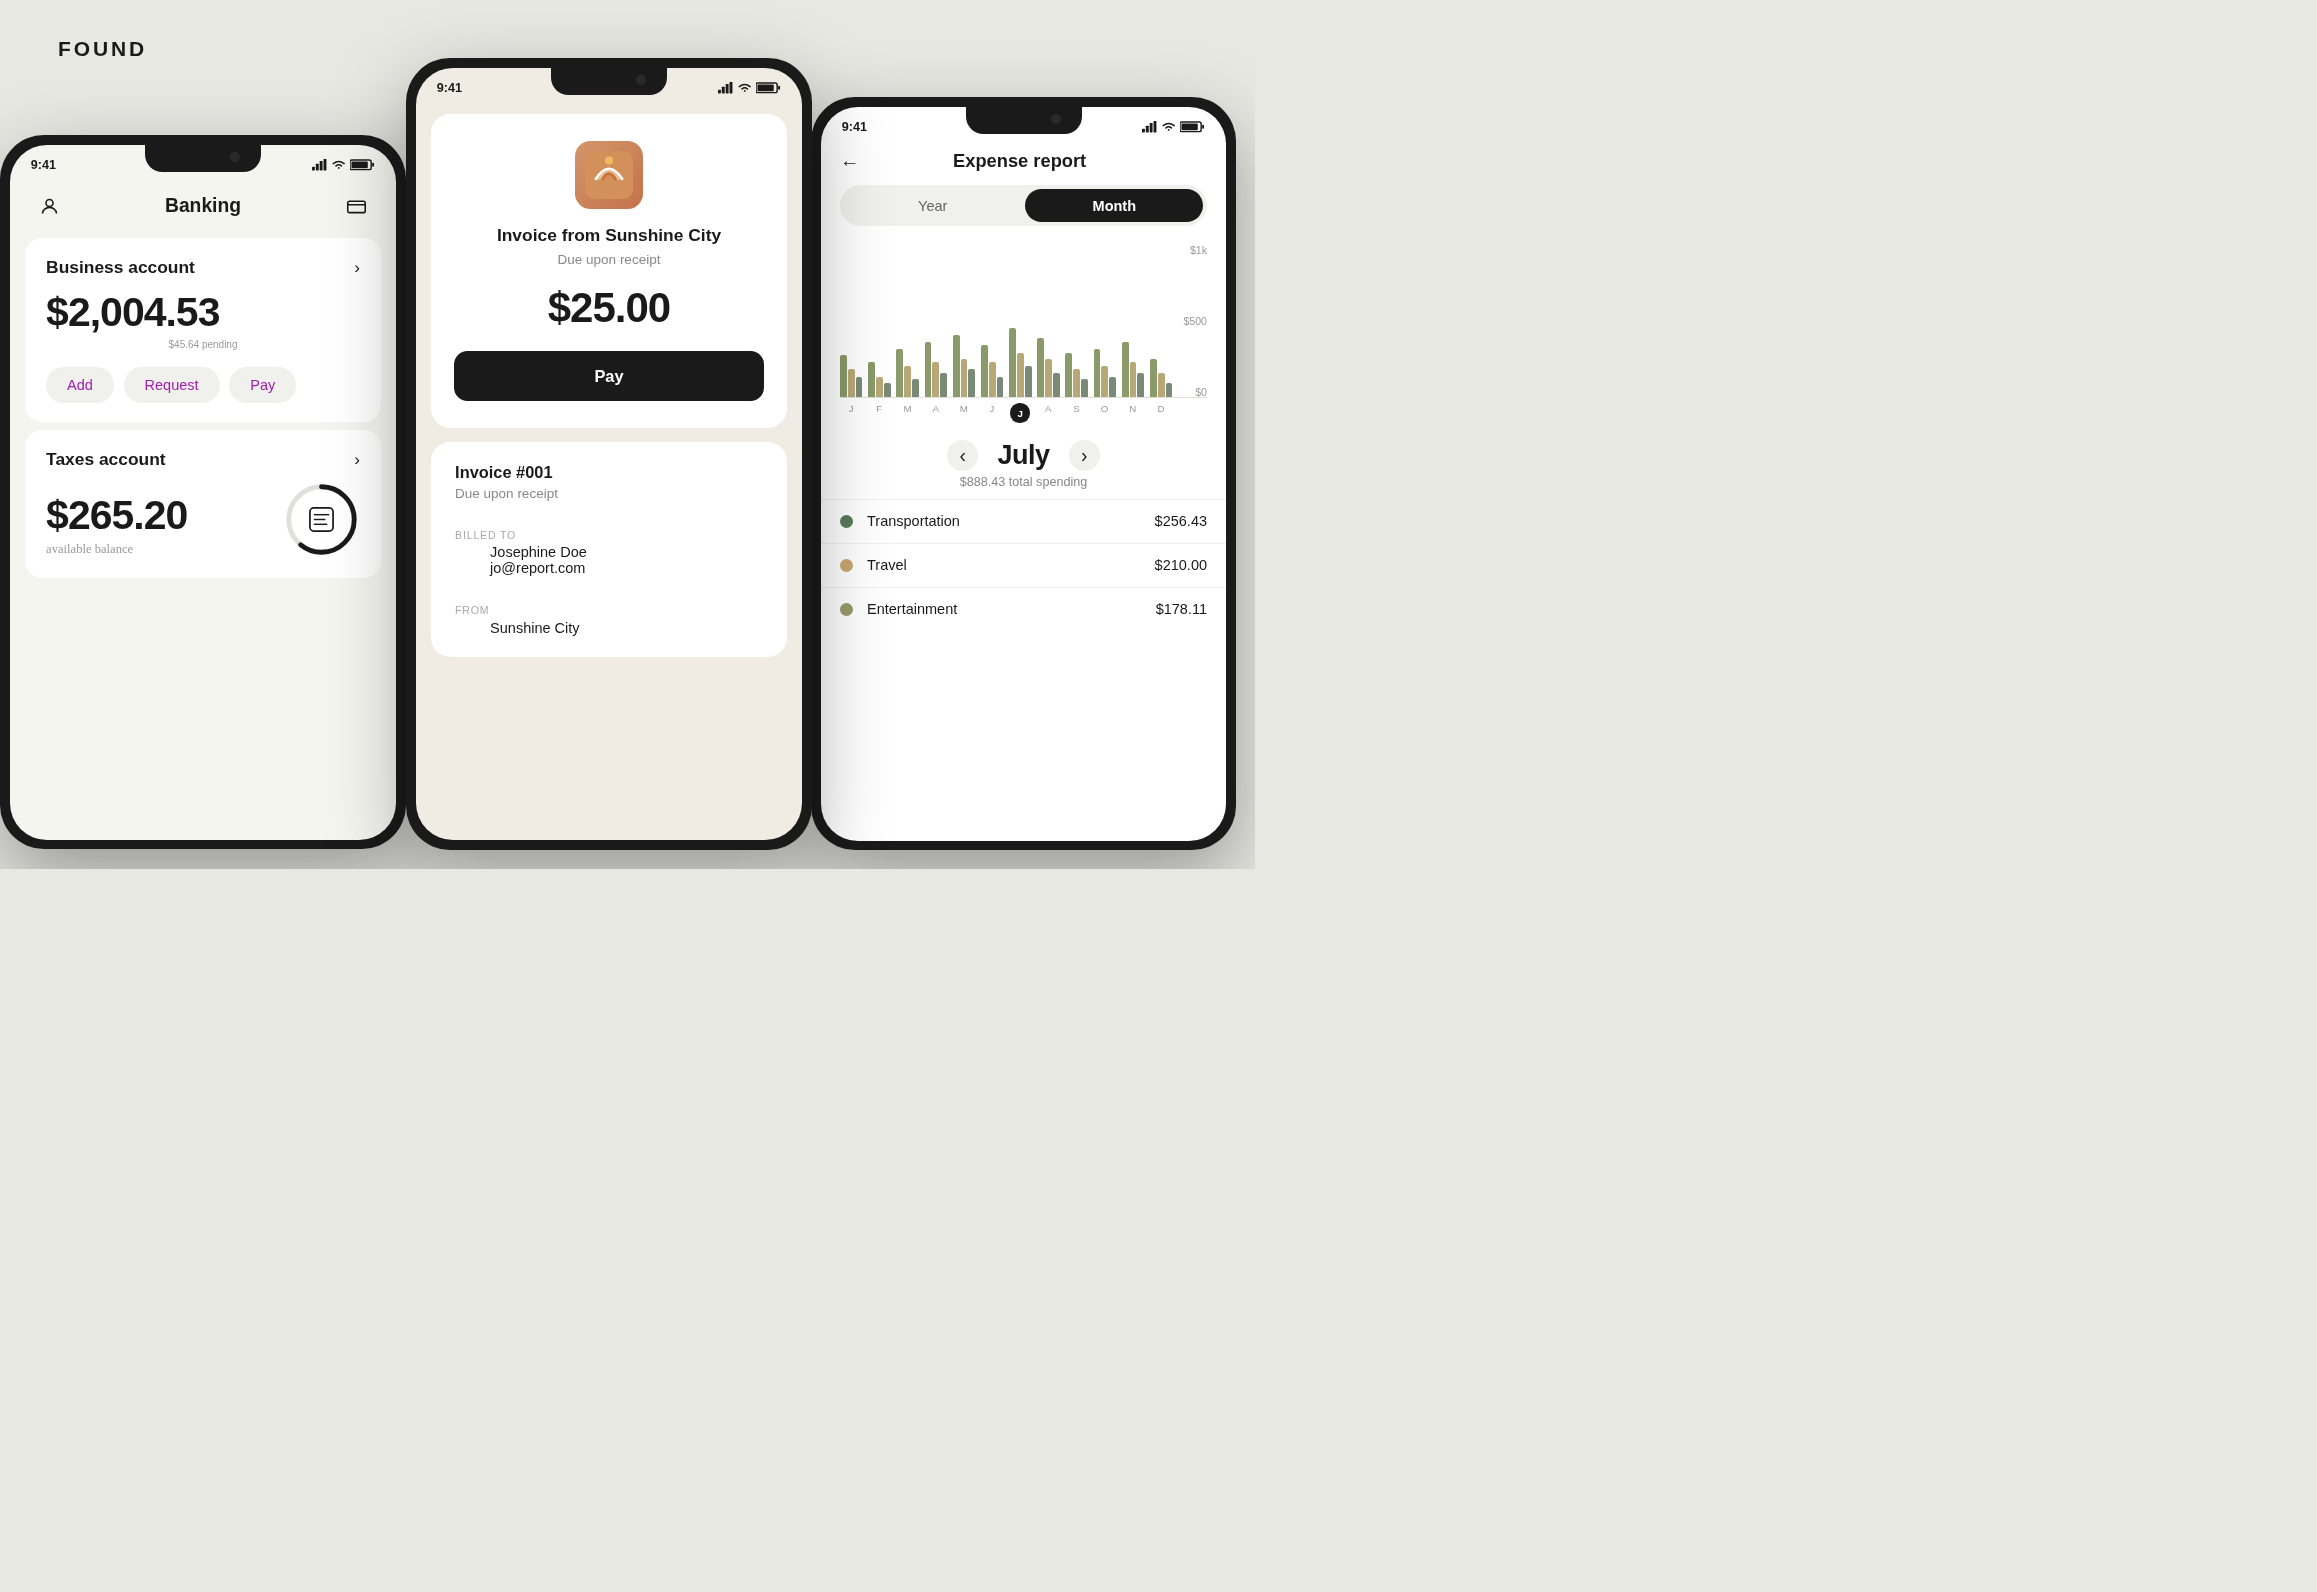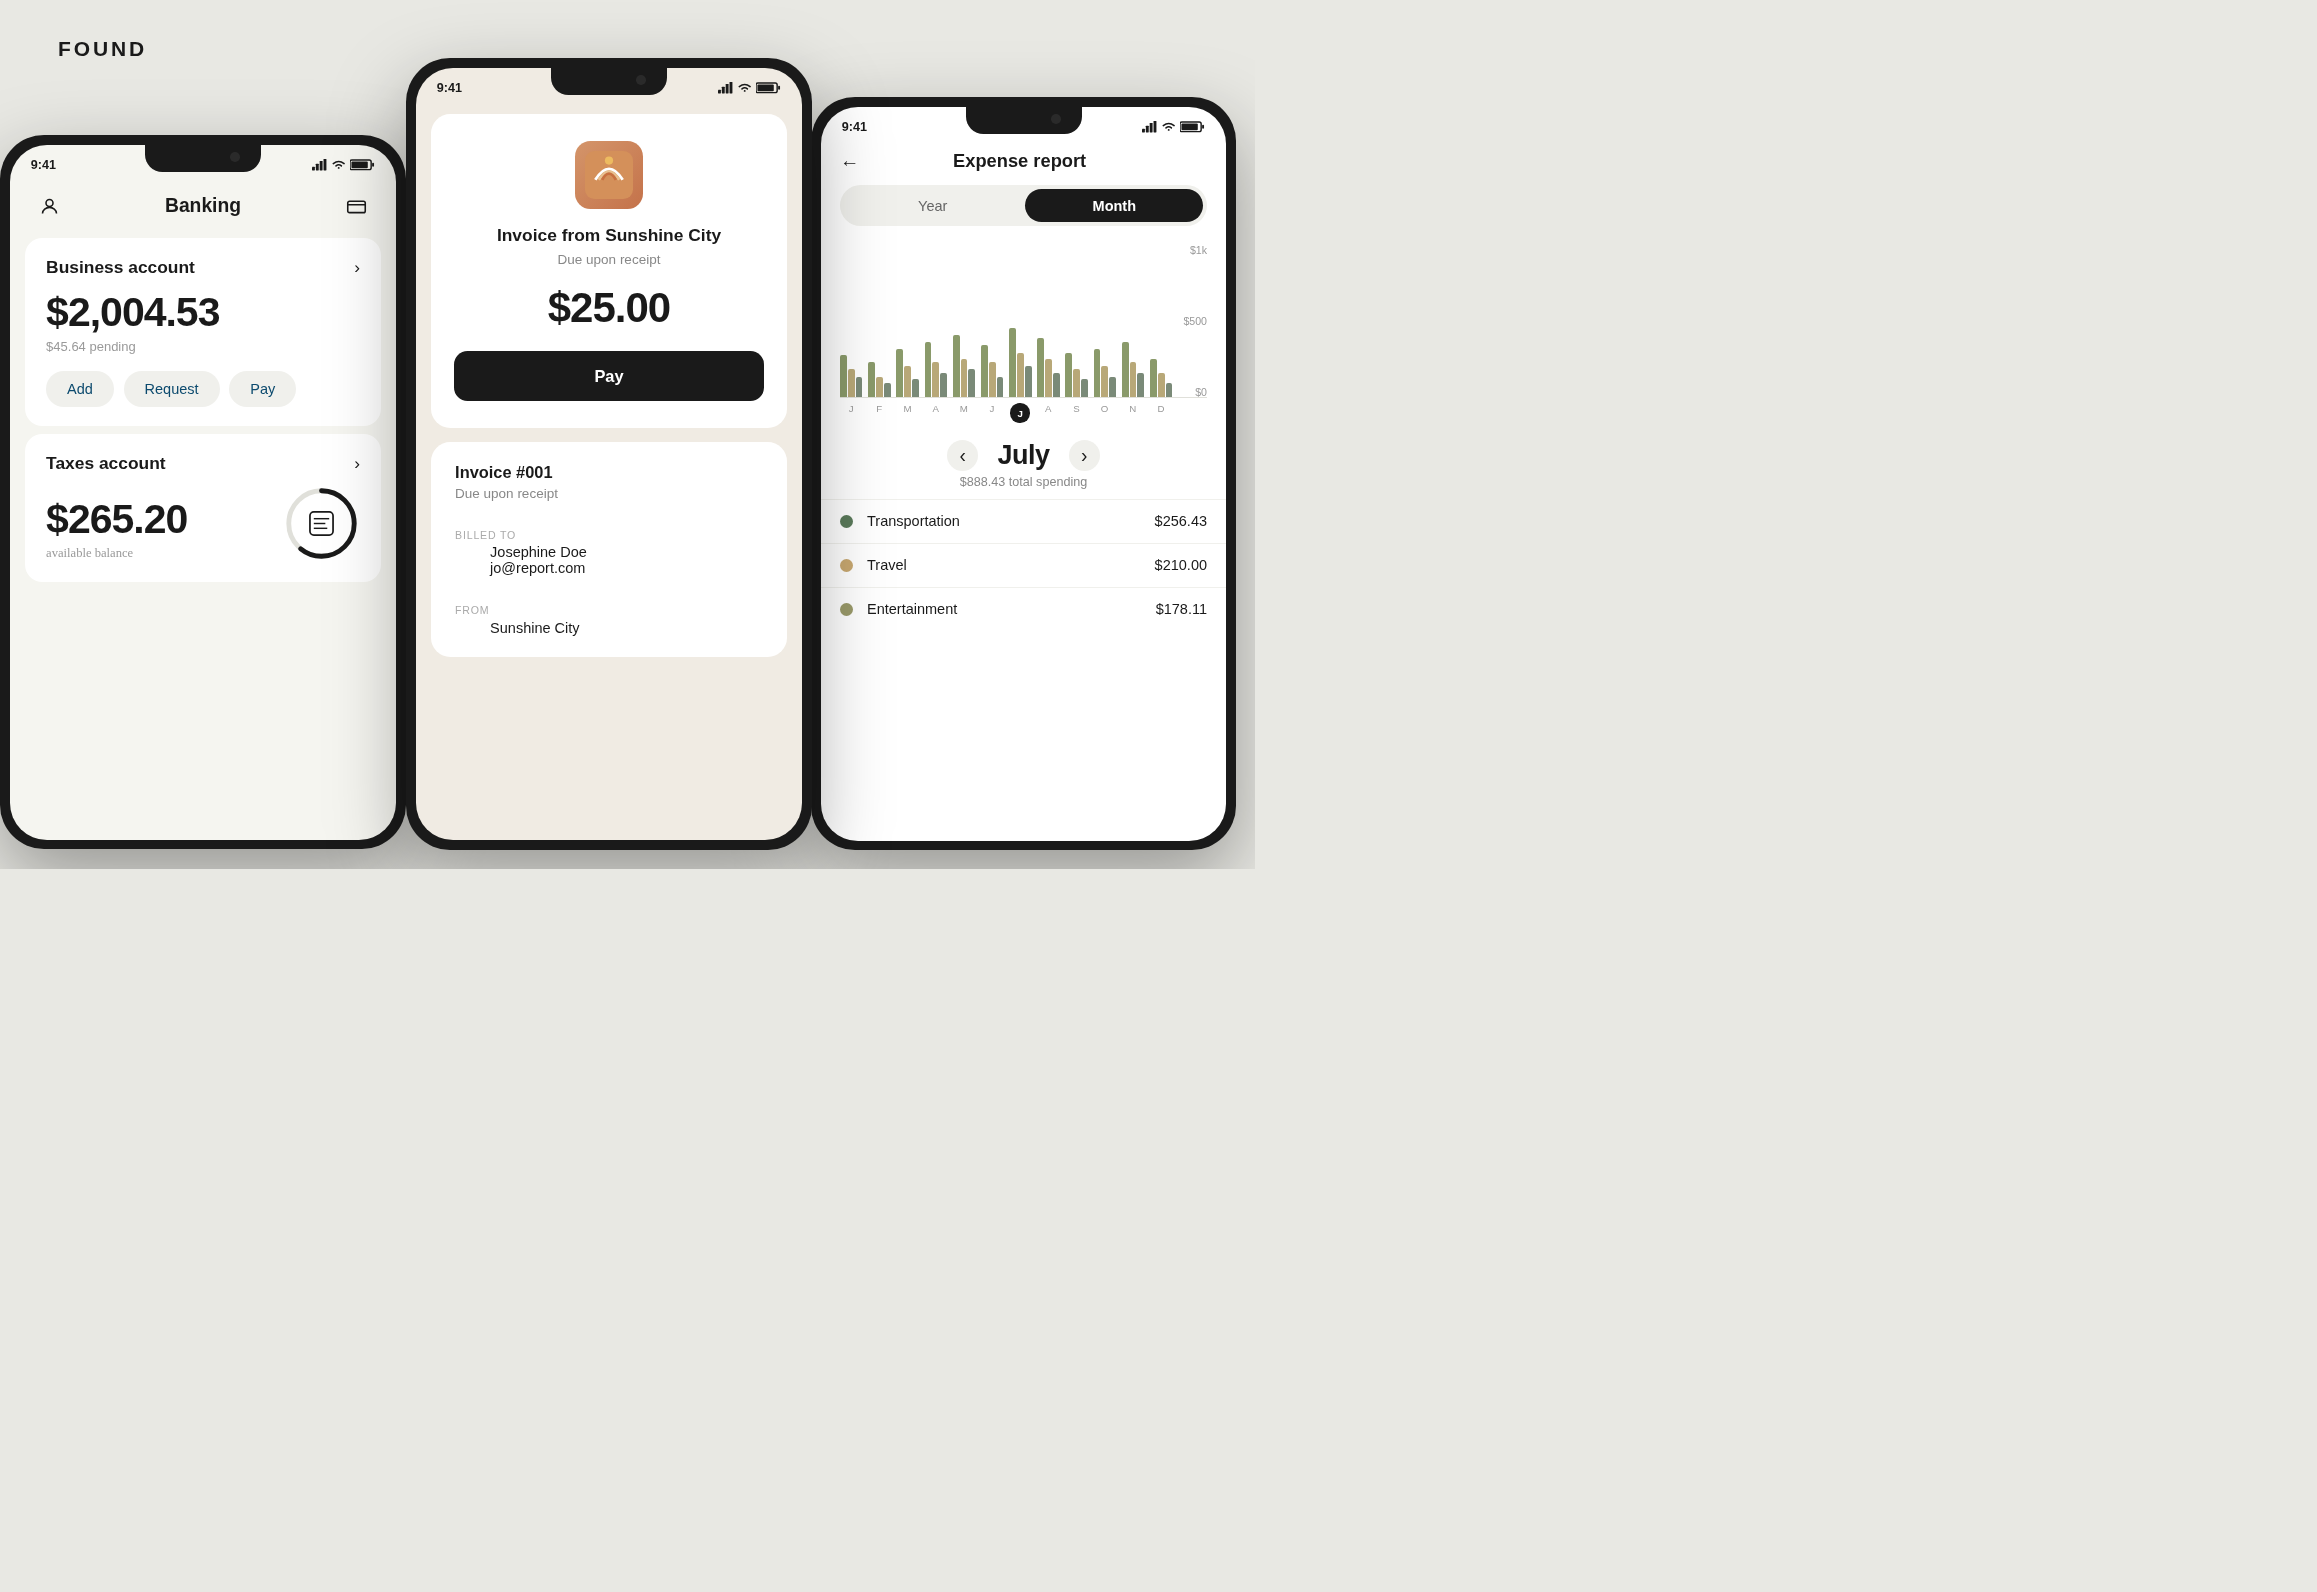--- a/index.html
+++ b/index.html
@@ -127,37 +127,38 @@
       color: #1a1a1a;
     }
     .account-balance {
       font-size: 41px;
       font-weight: 700;
       color: #1a1a1a;
       letter-spacing: -1px;
       line-height: 1.1;
     }
     .account-pending {
-      font-size: 13px;
+      font-size: 10px;
       color: #9a9a9a;
       margin-top: 3.9px;
       margin-bottom: 17.4px;
+      text-align: center;
     }
     .account-buttons {
       display: flex;
       gap: 9.7px;
     }
     .account-btn {
       background: #f0f0ec;
       border: none;
       border-radius: 23px;
       padding: 9.7px 21px;
       font-size: 14.5px;
       font-weight: 500;
-      color: #0c4a6e;
+      color: #a21caf;
       cursor: pointer;
     }
 
     .taxes-card {
       margin: 7.7px 15.4px;
       background: #fff;
       border-radius: 17.4px;
       padding: 19.3px 21px;
     }
     .taxes-row {

